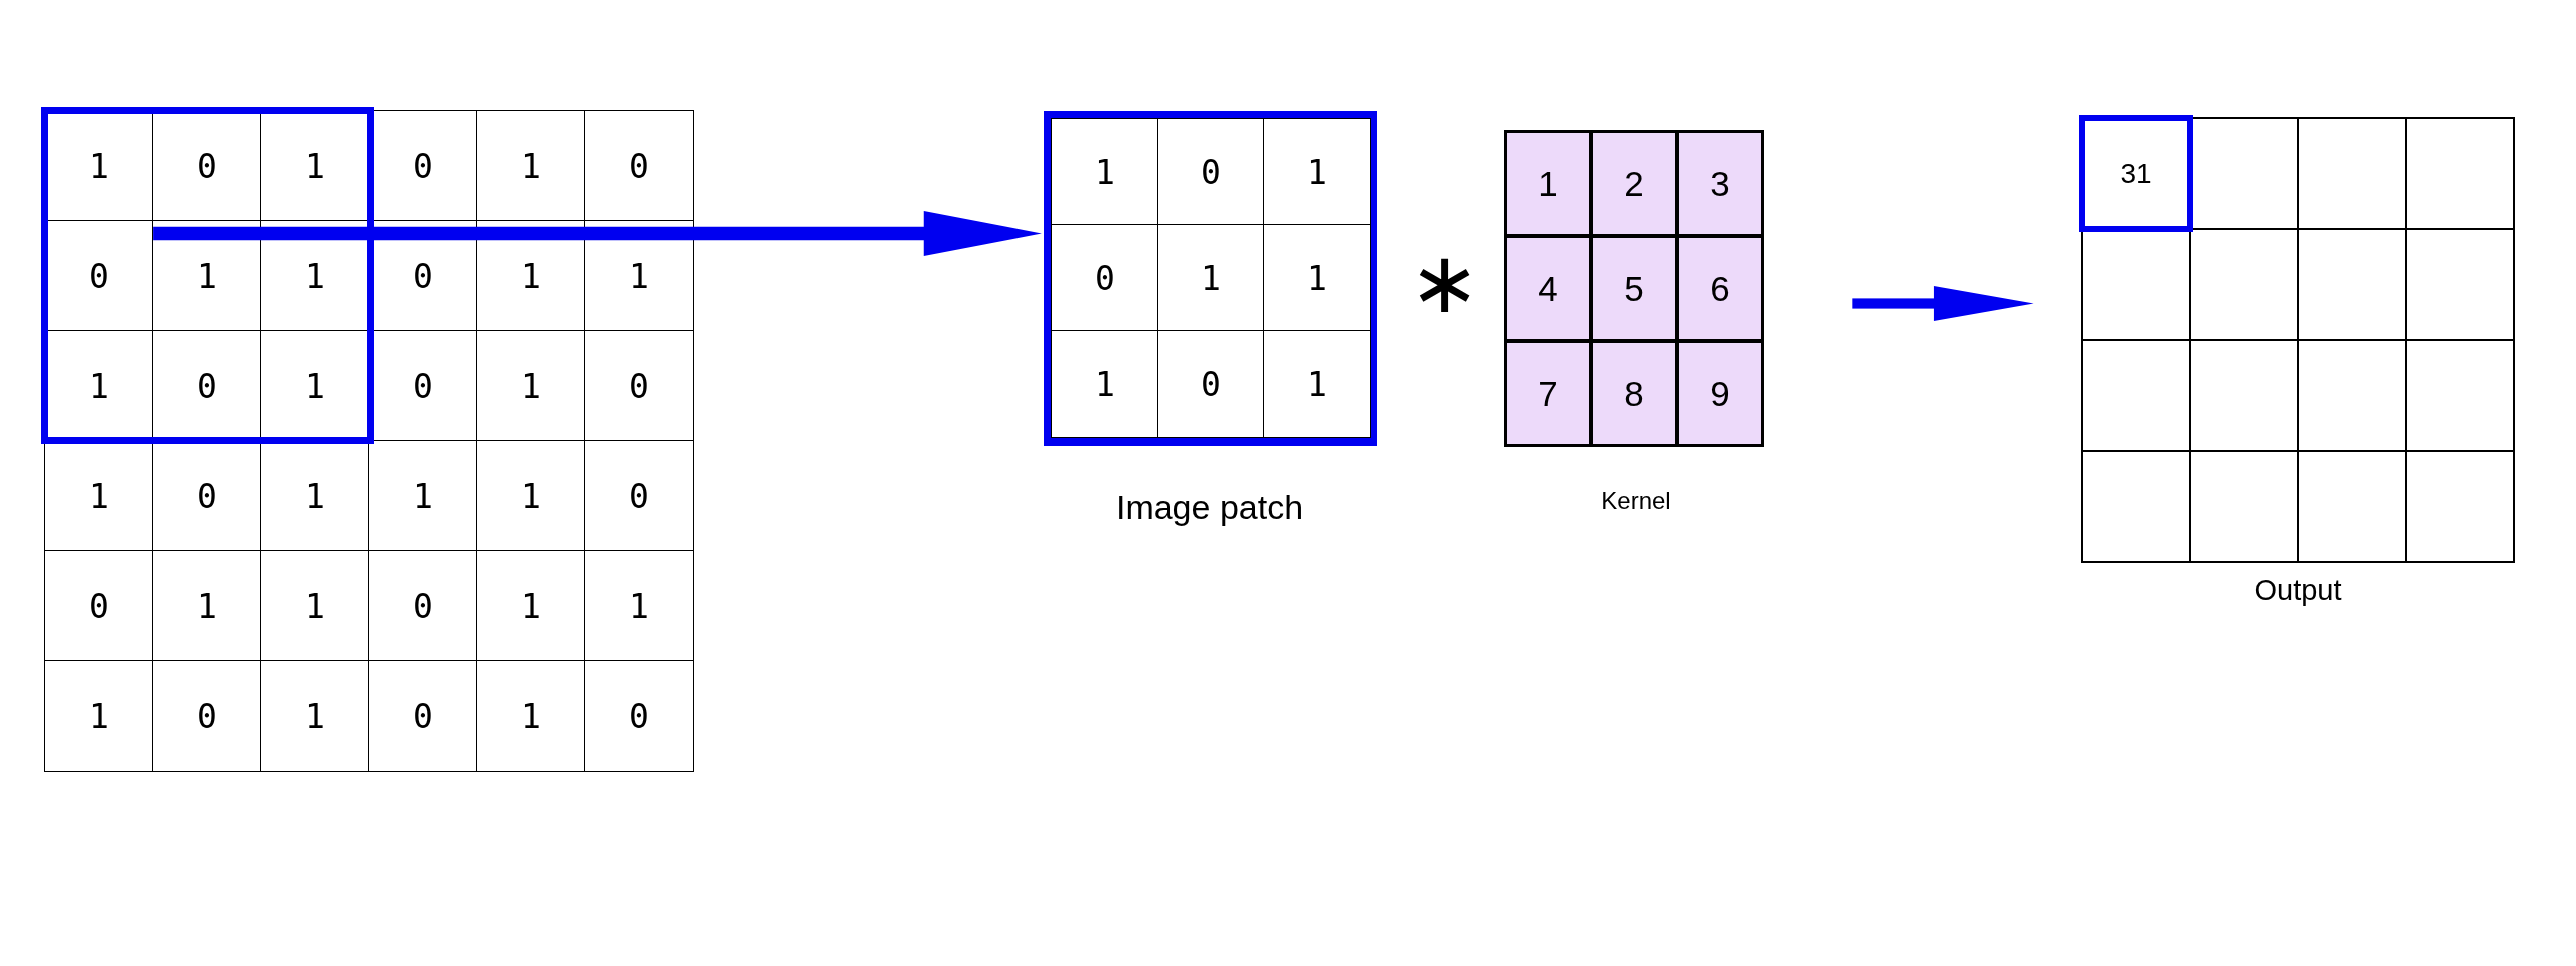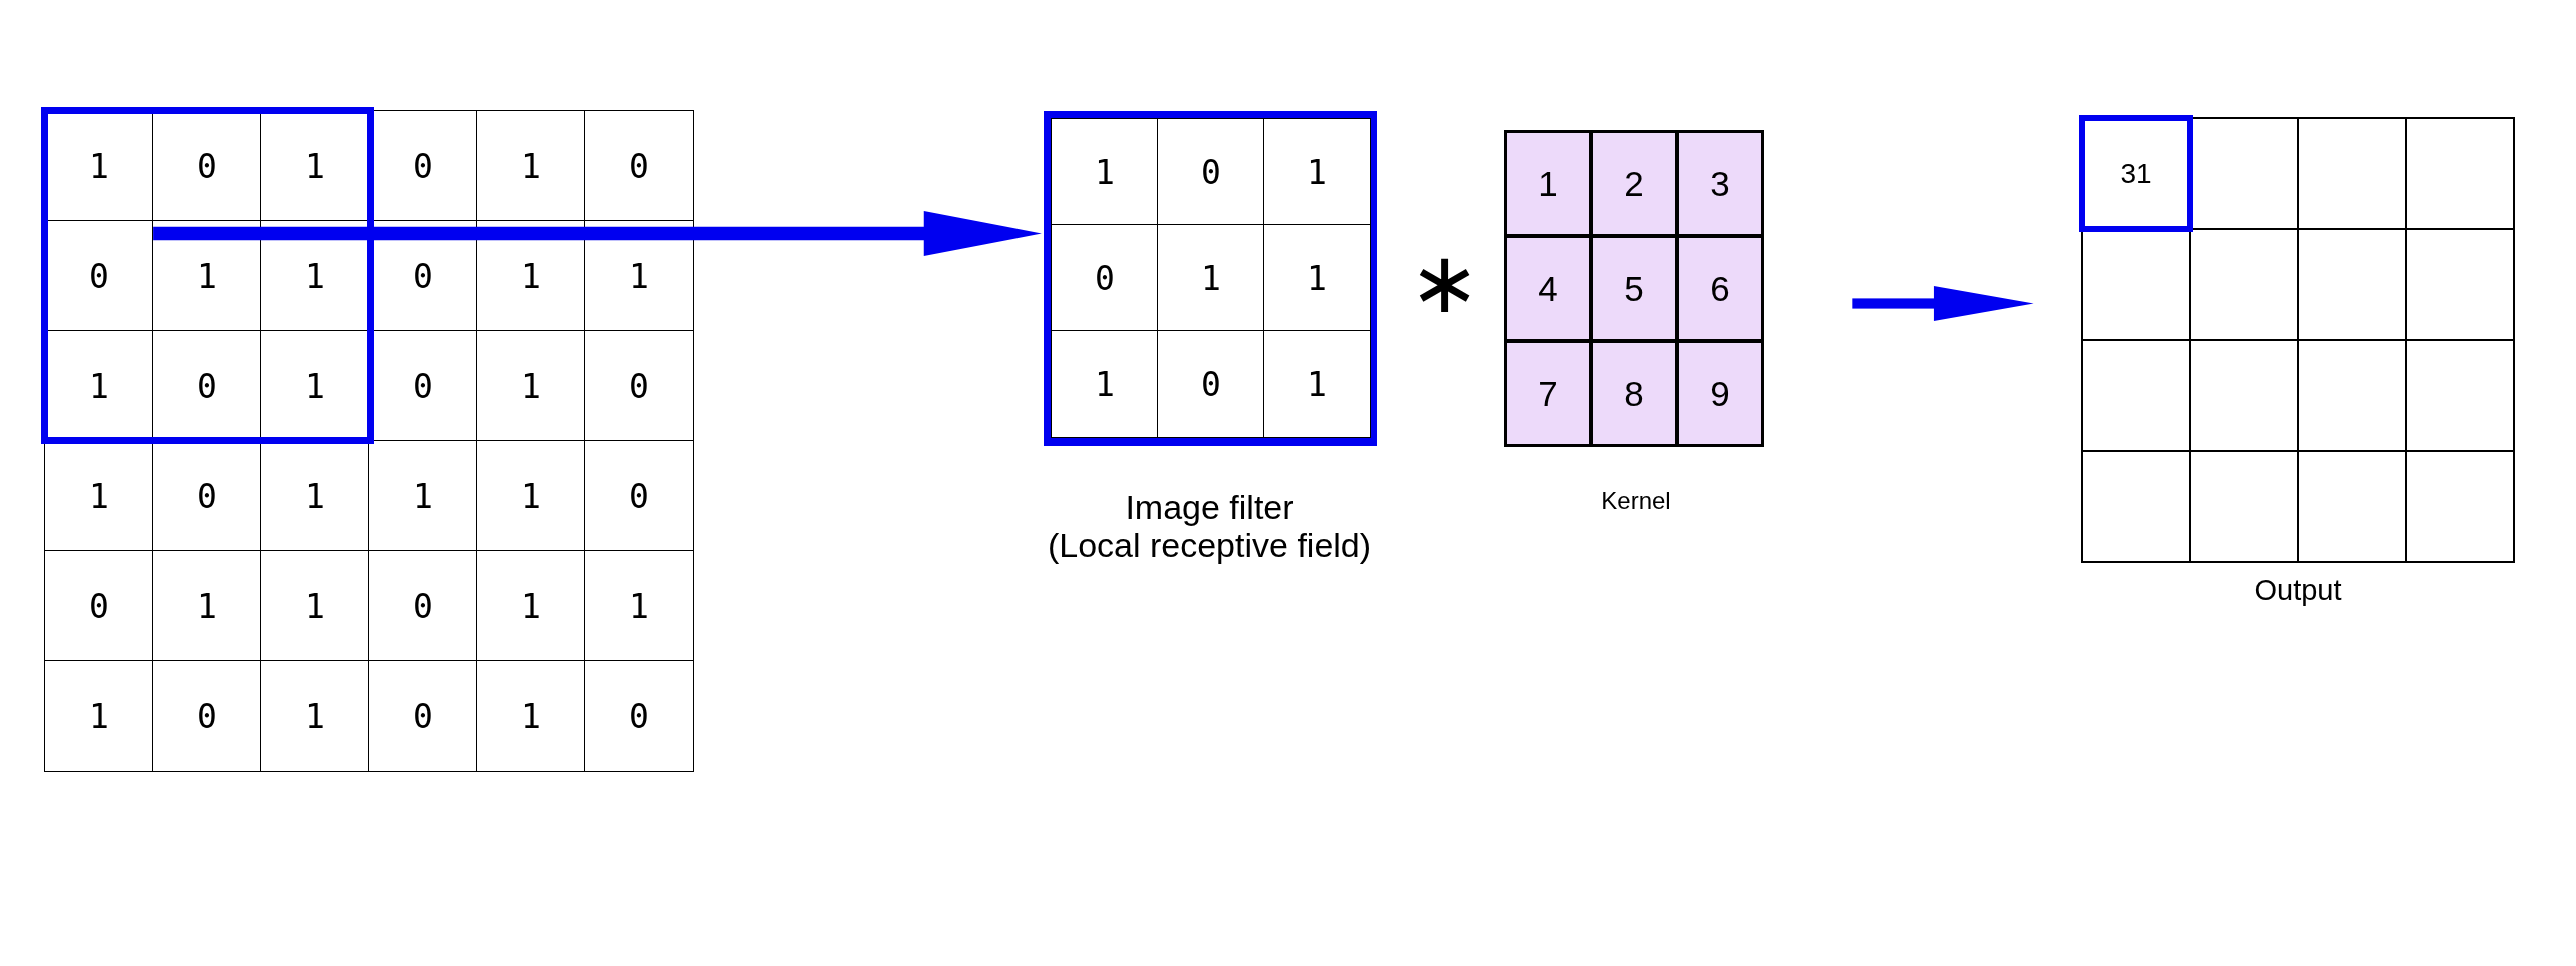--- a/index.html
+++ b/index.html
@@ -239,22 +239,21 @@
       <div class="cell"></div>
       <div class="cell"></div>
       <div class="cell"></div>
       <div class="cell"></div>
       <div class="cell"></div>
       <div class="cell"></div>
     </div>
 
 
   <div class="caption" id="patch-caption">
-    <span class="line1">Image filter</span>
-    <span class="line2">(Local receptive field)</span>
+    <span class="line1">Image patch</span>
   </div>
 
   <div class="caption" id="kernel-caption">
     <span class="line1">Kernel</span>
   </div>
 
   <div class="caption" id="output-caption">Output</div>
 
 </div>
 

